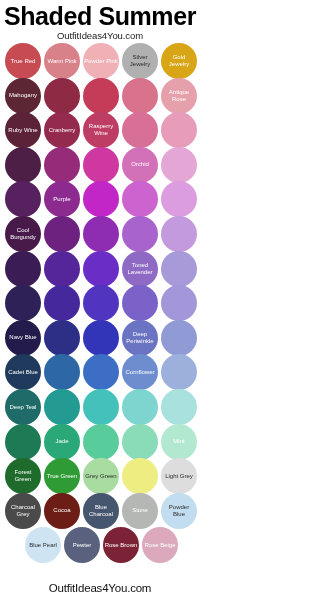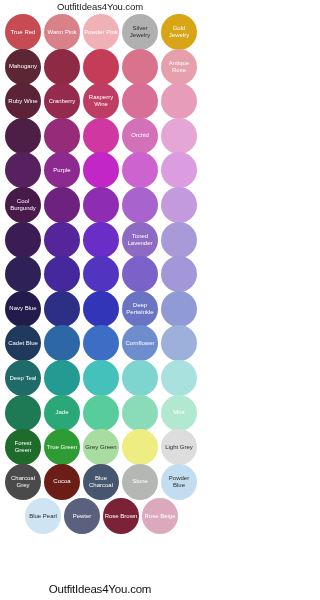--- a/index.html
+++ b/index.html
@@ -87,20 +87,21 @@
     font-size: 11.5px;
     color: #111111;
     letter-spacing: -0.2px;
   }
 </style>
 </head>
 <body>
 
 <div id="page">
 
+  <div id="title">Shaded Summer</div>
 
   <div id="top-site">OutfitIdeas4You.com</div>
 
   <div id="grid">
       <div class="row" style="top: 0px; padding-left: 5px;">
         <div class="swatch" title="True Red" style="background: rgb(198, 75, 82);">
           <span class="lbl light">True Red</span>
         </div>
         <div class="swatch" title="Warm Pink" style="background: rgb(217, 129, 137);">
           <span class="lbl light">Warm Pink</span>

